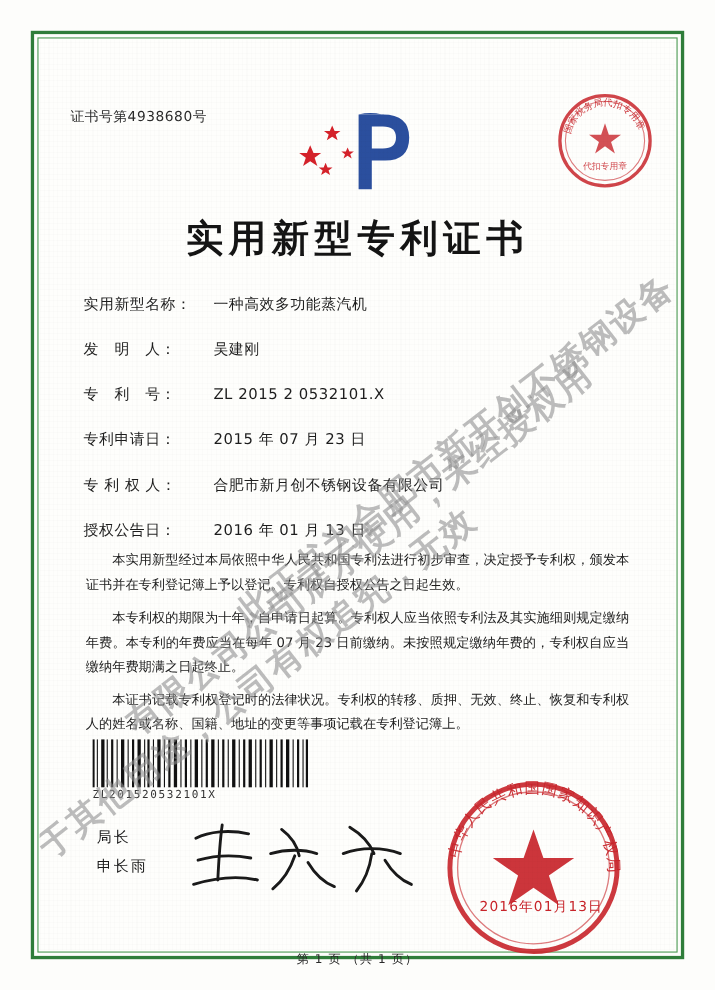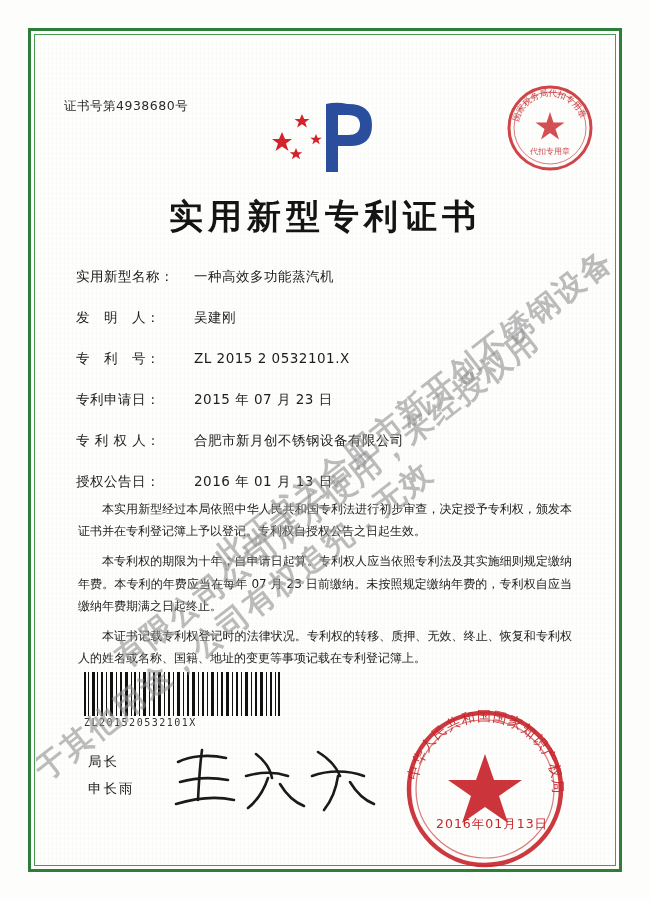--- a/index.html
+++ b/index.html
@@ -339,20 +339,21 @@
         <circle cx="81" cy="81" r="69" fill="none" stroke="#c8242a" stroke-width="1.2" opacity="0.6"></circle>
         <polygon points="81,46 90,72 118,72 95,88 104,115 81,99 58,115 67,88 44,72 72,72" fill="#c8242a" opacity="0.92"></polygon>
         <path id="bigArc" d="M 13 81 A 68 68 0 0 1 149 81" fill="none"></path>
         <text font-size="14" fill="#c8242a" opacity="0.92" letter-spacing="1" font-family="DejaVu Sans, sans-serif">
           <textPath href="#bigArc" startOffset="4%">中华人民共和国国家知识产权局</textPath>
         </text>
       </svg>
     </div>
     <div class="seal-date">2016年01月13日</div>
 
+    <div class="page-footer">第 1 页 （共 1 页）</div>
 
     <div class="watermark">
       <div class="wm-line wm1">此证书为合肥市新开创不锈钢设备</div>
       <div class="wm-line wm2">有限公司公司展示使用，未经授权用</div>
       <div class="wm-line wm3">于其他用途，公司有权追究，无效</div>
     </div>
 
   </div>
 </div>
 

